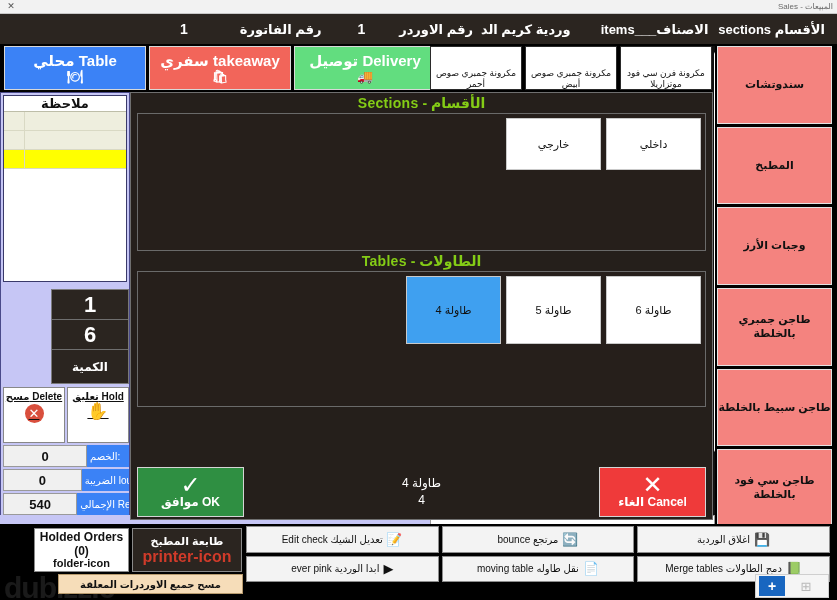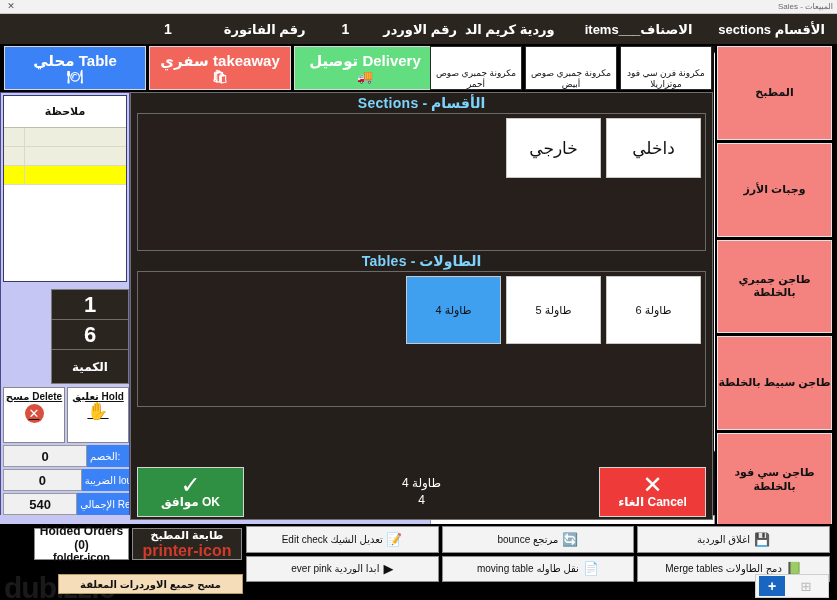--- a/index.html
+++ b/index.html
@@ -155,26 +155,26 @@
     border: 1px solid #4a4a8a;
   }
   .order-table {
     position: absolute; left: 2px; top: 2px;
     width: 124px; height: 187px;
     background: #fff;
     border: 1px solid #3a3a6a;
     overflow: hidden;
   }
   .ot-head {
-    height: 32px;
+    height: 16px;
     background: #fff;
     border-bottom: 1px solid #bdbda8;
     display: flex; align-items: center;
     justify-content: center;
-    font-size: 11px; color: #111; font-weight: bold; text-align: right;
+    font-size: 13px; color: #111; font-weight: bold; text-align: right;
   }
   .ot-row {
     height: 19px;
     display: flex;
     border-bottom: 1px solid #d9d9c4;
   }
   .ot-row .c1 { flex: 1 1 auto; border-left: 1px solid #d9d9c4; }
   .ot-row .c2 { width: 20px; }
   .ot-r1 { background: #eeeede; }
   .ot-r2 { background: #eeeede; }
@@ -254,42 +254,42 @@
   .modal {
     position: absolute; left: 130px; top: 92px;
     width: 583px; height: 428px;
     background: #251f1b;
     border: 1px solid #6f6f6f;
     z-index: 40;
   }
   .modal-section-title {
     height: 20px;
     display: flex; align-items: center; justify-content: center;
-    color: #7dd3fc; font-size: 14px; font-weight: bold;
+    color: #84cc16; font-size: 14px; font-weight: bold;
     letter-spacing: .3px;
   }
   .modal-box {
     margin: 0 6px;
     border: 1px solid #6a6a6a;
     background: #261f1b;
     display: flex; flex-direction: row;
     justify-content: flex-start;
     align-items: flex-start;
     padding: 4px;
     gap: 5px;
     direction: rtl;
   }
   .box-sections { height: 138px; }
   .box-tables { height: 136px; }
   .sec-btn {
-    width: 95px; height: 60px;
+    width: 95px; height: 52px;
     background: #ffffff;
     border: 1px solid #c9c9c9;
     display: flex; align-items: center; justify-content: center;
-    font-size: 17px; color: #111;
+    font-size: 11px; color: #111;
     cursor: pointer;
   }
   .tbl-btn {
     width: 95px; height: 68px;
     background: #ffffff;
     border: 1px solid #c9c9c9;
     display: flex; align-items: center; justify-content: center;
     font-size: 11px; color: #111;
     cursor: pointer;
   }
@@ -332,21 +332,21 @@
   }
 
   
   .bottom-bar {
     position: absolute; left: 0; bottom: 0;
     width: 837px; height: 76px;
     background: #000;
   }
   .bb-left {
     position: absolute; left: 6px; top: 4px;
-    width: 236px; height: 32px;
+    width: 236px; height: 44px;
     display: flex; gap: 3px; direction: ltr; padding-left: 28px;
   }
   .bb-kitchen {
     width: 110px;
     background: #2b2520;
     border: 1px solid #8a8a8a;
     color: #fff;
     font-size: 11px; font-weight: bold;
     display: flex; flex-direction: column;
     align-items: center; justify-content: center;
@@ -448,21 +448,21 @@
 
 <div id="screen">
 
   <div class="os-bar">
     <div class="os-close">✕</div>
     <div class="os-title">المبيعات - Sales</div>
   </div>
 
   <div class="app-header">
     <div class="hdr-seg" style="margin-right:8px">الأقسام  sections</div>
-    <div class="hdr-seg" style="margin-right:18px">الاصناف___items</div>
+    <div class="hdr-seg" style="margin-right:2px">الاصناف___items</div>
     <div class="hdr-seg" style="margin-right:22px">وردية كريم الد</div>
     <div class="hdr-seg">رقم الاوردر</div>
     <div class="hdr-seg hdr-val" style="margin-right:26px">1</div>
     <div class="hdr-seg" style="margin-right:28px">رقم الفاتورة</div>
     <div class="hdr-seg hdr-val" style="margin-right:44px">1</div>
   </div>
 
   <div class="tabs">
     <div class="tab tab-table">
       <span class="lbl">محلي Table</span>
@@ -480,20 +480,21 @@
 
   <div class="items-strip">
     <div class="item-card">مكرونة فرن سي فود موتزاريلا</div>
     <div class="item-card">مكرونة جمبري صوص أبيض</div>
     <div class="item-card">مكرونة جمبري صوص أحمر</div>
   </div>
 
   <div class="cat-scroll-track"></div>
   <div class="cat-scrollbar"></div>
   <div class="cat-sidebar">
+    <div class="cat-btn">سندوتشات</div>
     <div class="cat-btn">المطبخ</div>
     <div class="cat-btn">وجبات الأرز</div>
     <div class="cat-btn">طاجن جمبري بالخلطة</div>
     <div class="cat-btn">طاجن سبيط بالخلطة</div>
     <div class="cat-btn">طاجن سي فود بالخلطة</div>
   </div>
   <div class="cat-hscroll"></div>
 
   <div class="order-panel">
     <div class="order-table">

